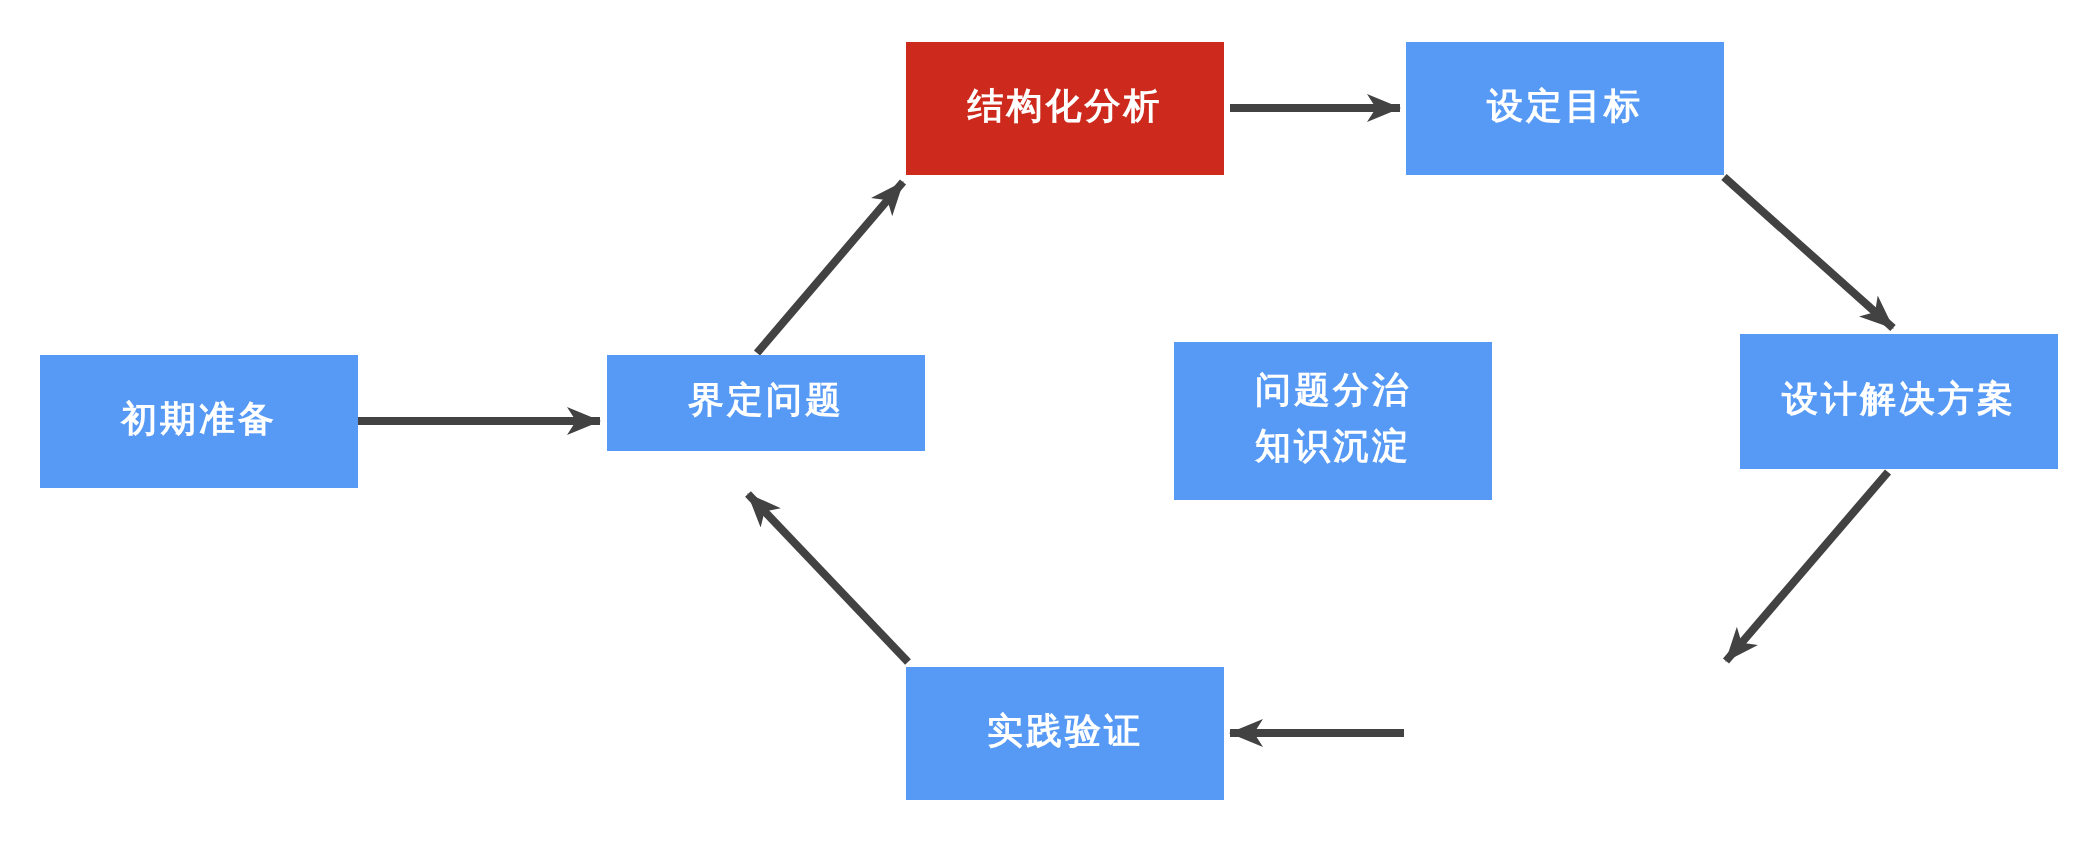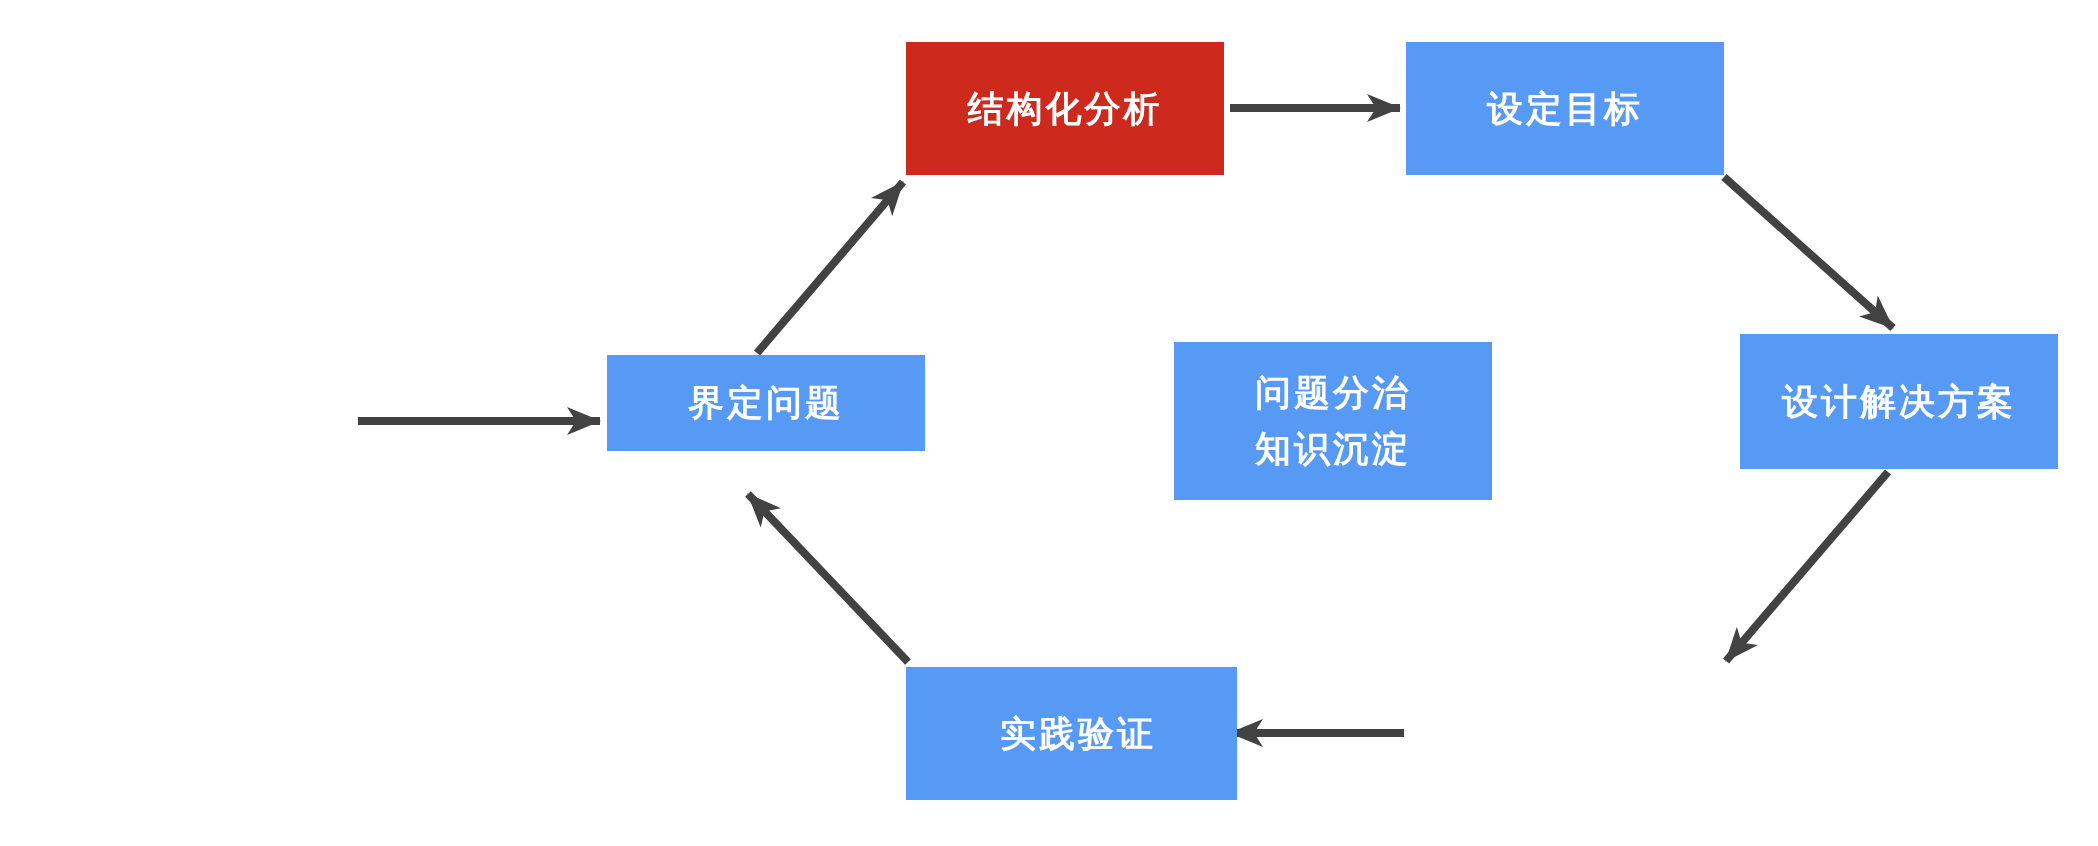--- a/index.html
+++ b/index.html
@@ -29,32 +29,33 @@
     justify-content: center;
     color: #ffffff;
     font-weight: bold;
     font-size: 36px;
     letter-spacing: 3px;
     text-align: center;
     line-height: 1.55;
   }
   .node span {
     white-space: pre-line;
+    font-family: Liberation Mono, monospace;
   }
   .node-blue { background: #569AF5; }
   .node-red  { background: #CD291C; }
 
   #node-prep     { left: 40px;   top: 355px; width: 318px; height: 133px; }
   #node-define   { left: 607px;  top: 355px; width: 318px; height: 96px; }
   #node-struct   { left: 906px;  top: 42px;  width: 318px; height: 133px; }
   #node-goal     { left: 1406px; top: 42px;  width: 318px; height: 133px; }
   #node-center   { left: 1174px; top: 342px; width: 318px; height: 158px; }
   #node-tools    { left: 1740px; top: 334px; width: 318px; height: 135px; }
   #node-design   { left: 1406px; top: 667px; width: 318px; height: 133px; }
-  #node-practice { left: 906px;  top: 667px; width: 318px; height: 133px; padding-left: 13px; }
+  #node-practice { left: 906px;  top: 667px; width: 318px; height: 133px; }
 </style>
 </head>
 <body>
 
 <div class="canvas">
 
   <svg class="edges-layer" width="2098" height="846" viewBox="0 0 2098 846" xmlns="http://www.w3.org/2000/svg">
     <defs>
       <marker id="arrowhead" viewBox="0 0 34 28" refX="33" refY="14" markerWidth="34" markerHeight="28" orient="auto" markerUnits="userSpaceOnUse">
         <path d="M0,0 L34,14 L0,28 L9,14 Z" fill="#424242"></path>
@@ -62,20 +63,23 @@
     </defs>
     <line x1="358" y1="421" x2="600" y2="421" stroke="#424242" stroke-width="8" marker-end="url(#arrowhead)"></line>
     <line x1="757" y1="353" x2="903" y2="182" stroke="#424242" stroke-width="8" marker-end="url(#arrowhead)"></line>
     <line x1="1230" y1="108" x2="1400" y2="108" stroke="#424242" stroke-width="8" marker-end="url(#arrowhead)"></line>
     <line x1="1724" y1="177" x2="1893" y2="328" stroke="#424242" stroke-width="8" marker-end="url(#arrowhead)"></line>
     <line x1="1888" y1="472" x2="1726" y2="661" stroke="#424242" stroke-width="8" marker-end="url(#arrowhead)"></line>
     <line x1="1404" y1="733" x2="1230" y2="733" stroke="#424242" stroke-width="8" marker-end="url(#arrowhead)"></line>
     <line x1="908" y1="662" x2="748" y2="494" stroke="#424242" stroke-width="8" marker-end="url(#arrowhead)"></line>
   </svg>
 
+  <div class="node node-blue" id="node-prep">
+    <span>初期准备</span>
+  </div>
 
   <div class="node node-blue" id="node-define">
     <span>界定问题</span>
   </div>
 
   <div class="node node-red" id="node-struct">
     <span>结构化分析</span>
   </div>
 
   <div class="node node-blue" id="node-center">

